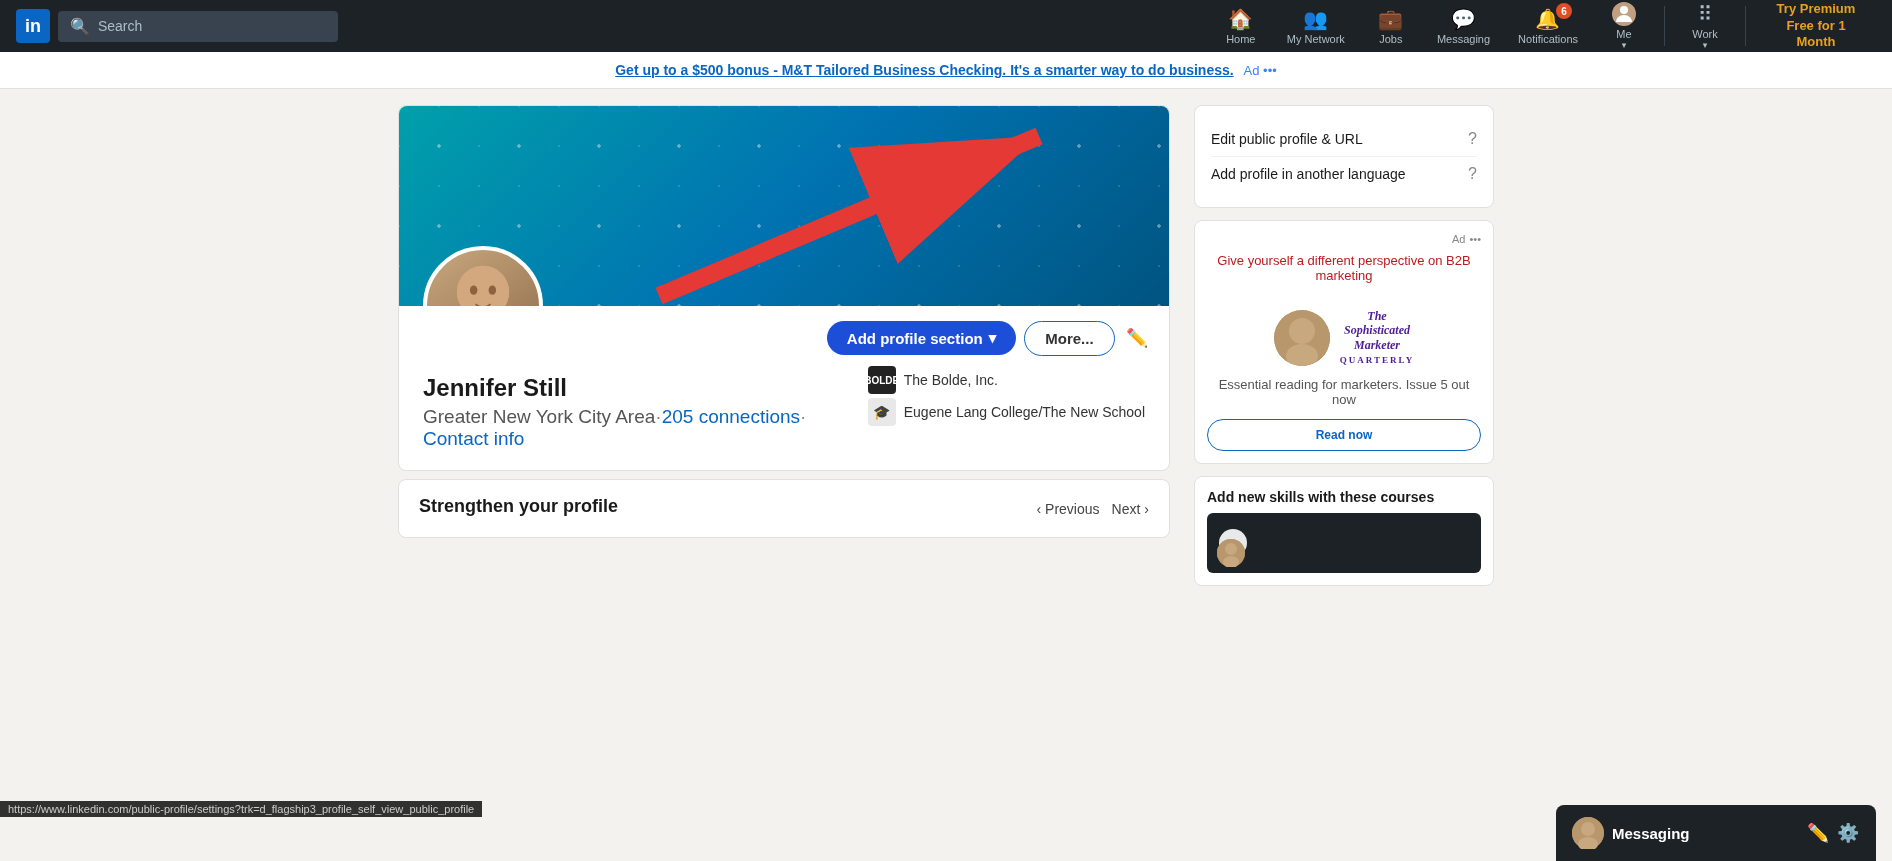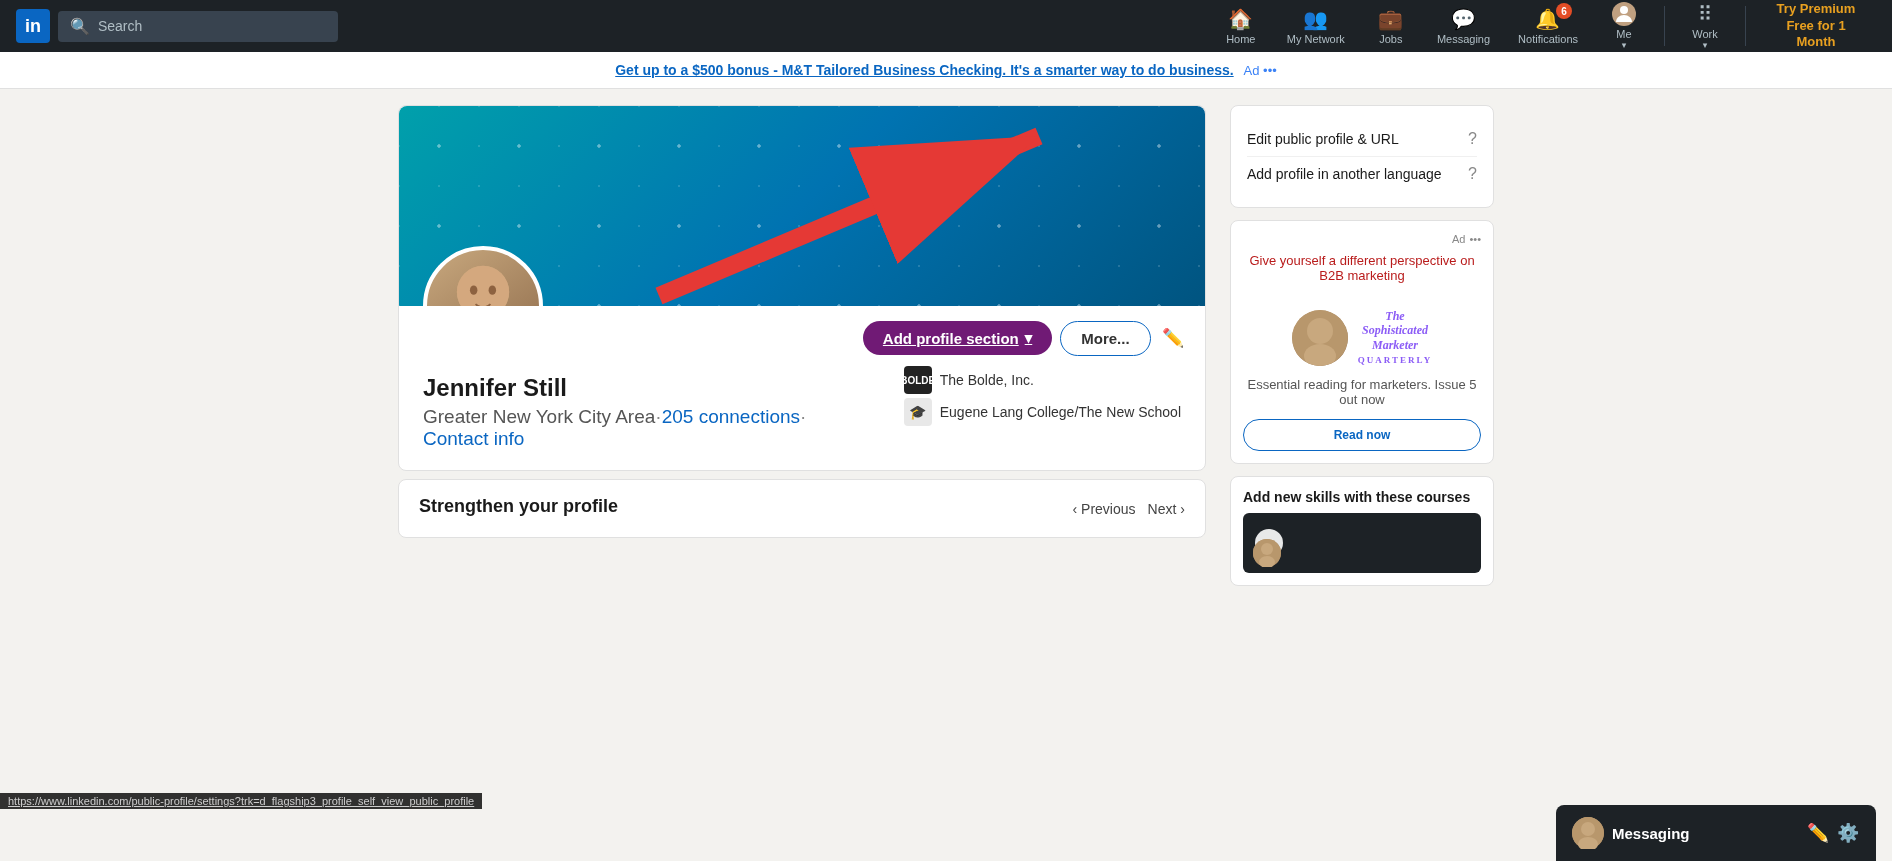--- a/index.html
+++ b/index.html
@@ -187,32 +187,31 @@
 
     .profile-actions {
       display: flex;
       justify-content: flex-end;
       align-items: center;
       padding: 12px 16px 0 0;
       gap: 8px;
       min-height: 52px;
     }
     .btn-add-section {
-      background: #701a75;
+      background: #1d4ed8;
       color: #fff;
       border: none;
       border-radius: 20px;
       padding: 8px 20px;
       font-size: 15px;
       font-weight: 600;
       cursor: pointer;
       display: flex;
       align-items: center;
       gap: 6px;
-      text-decoration: underline;
     }
     .btn-more {
       background: #fff;
       color: #333;
       border: 1px solid #0a66c2;
       border-radius: 20px;
       padding: 8px 20px;
       font-size: 15px;
       font-weight: 600;
       cursor: pointer;
@@ -305,21 +304,21 @@
       color: #444;
       font-size: 14px;
       cursor: pointer;
       display: flex;
       align-items: center;
       gap: 4px;
       font-weight: 500;
     }
 
     
-    .sidebar { width: 264px; flex-shrink: 0; }
+    .sidebar { width: 300px; flex-shrink: 0; }
     .sidebar-section {
       background: #fff;
       border-radius: 8px;
       border: 1px solid #e0e0e0;
       margin-bottom: 12px;
       padding: 16px;
     }
     .sidebar-link {
       display: flex;
       align-items: center;
@@ -428,28 +427,27 @@
     }
     .messaging-bar-left { display: flex; align-items: center; gap: 8px; }
     .messaging-avatar { width: 32px; height: 32px; border-radius: 50%; background: linear-gradient(145deg, #c8a87e, #8d6a4a); }
     .messaging-label { color: #fff; font-size: 15px; font-weight: 600; }
     .messaging-bar-icons { display: flex; gap: 8px; align-items: center; }
     .messaging-icon { color: #b0bec5; font-size: 18px; cursor: pointer; }
 
     
     .url-bar {
       position: fixed;
-      bottom: 52px;
+      bottom: 44px;
       left: 0;
       background: rgba(0,0,0,0.8);
       color: #ccc;
       font-size: 11px;
       padding: 2px 8px;
       max-width: 600px;
-      text-decoration: underline;
     }
   </style>
 </head>
 <body>
 
 <nav class="navbar">
   <div class="nav-logo">in</div>
   <div class="nav-search">
     <span style="color:#b0bec5;font-size:16px;">🔍</span>
     <input type="text" placeholder="Search" style="">
@@ -610,21 +608,21 @@
       <div class="ad-card-desc">Give yourself a different perspective on B2B marketing</div>
       <div class="ad-card-visual">
         <div class="ad-card-avatar">
           <svg viewBox="0 0 56 56" fill="none" xmlns="http://www.w3.org/2000/svg" width="56" height="56">
             <circle cx="28" cy="28" r="28" fill="#b8976c"></circle>
             <circle cx="28" cy="21" r="13" fill="#c8a87e"></circle>
             <ellipse cx="28" cy="46" rx="16" ry="12" fill="#c8a87e"></ellipse>
           </svg>
         </div>
         <div class="ad-card-logo">
-          <span style="font-style:italic;font-family:Georgia,serif;font-size:12px;color:#8b5cf6;line-height:1.2;">
+          <span style="font-style:italic;font-family:Georgia,serif;font-size:12px;color:#4c1d95;line-height:1.2;">
             <em>The<br>Sophisticated<br>Marketer</em><br>
             <span style="font-size:9px;letter-spacing:2px;font-style:normal;">QUARTERLY</span>
           </span>
         </div>
       </div>
       <div class="ad-card-caption">Essential reading for marketers. Issue 5 out now</div>
       <button class="btn-read-now">Read now</button>
     </div>
 
     <div class="skills-section">

